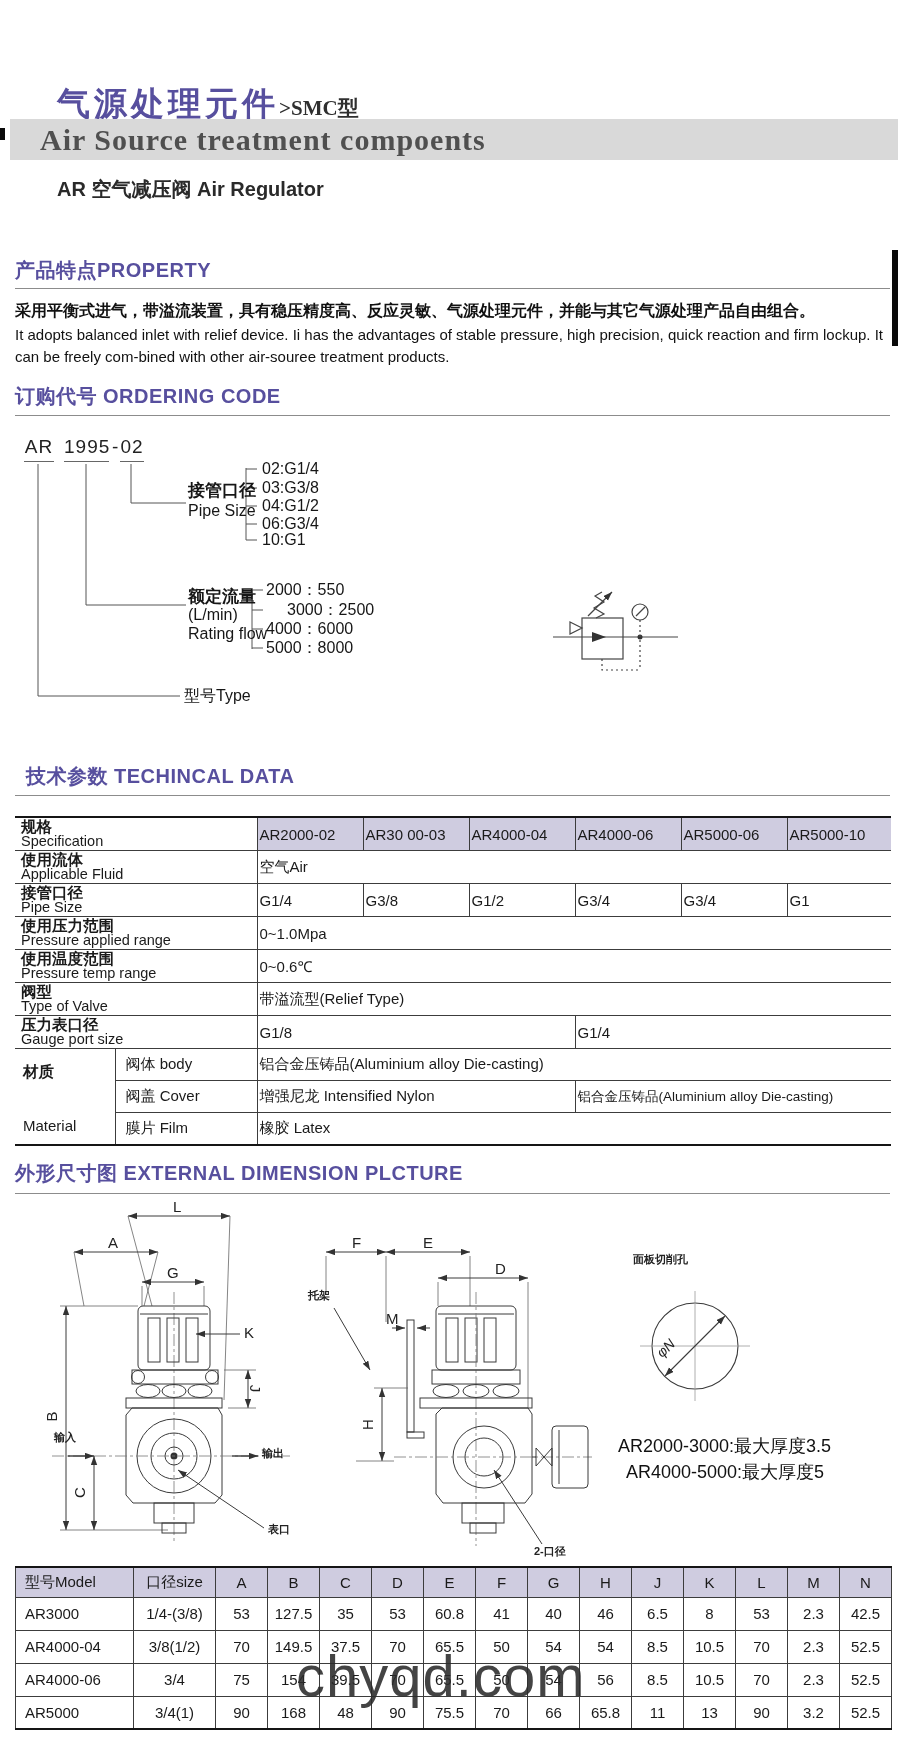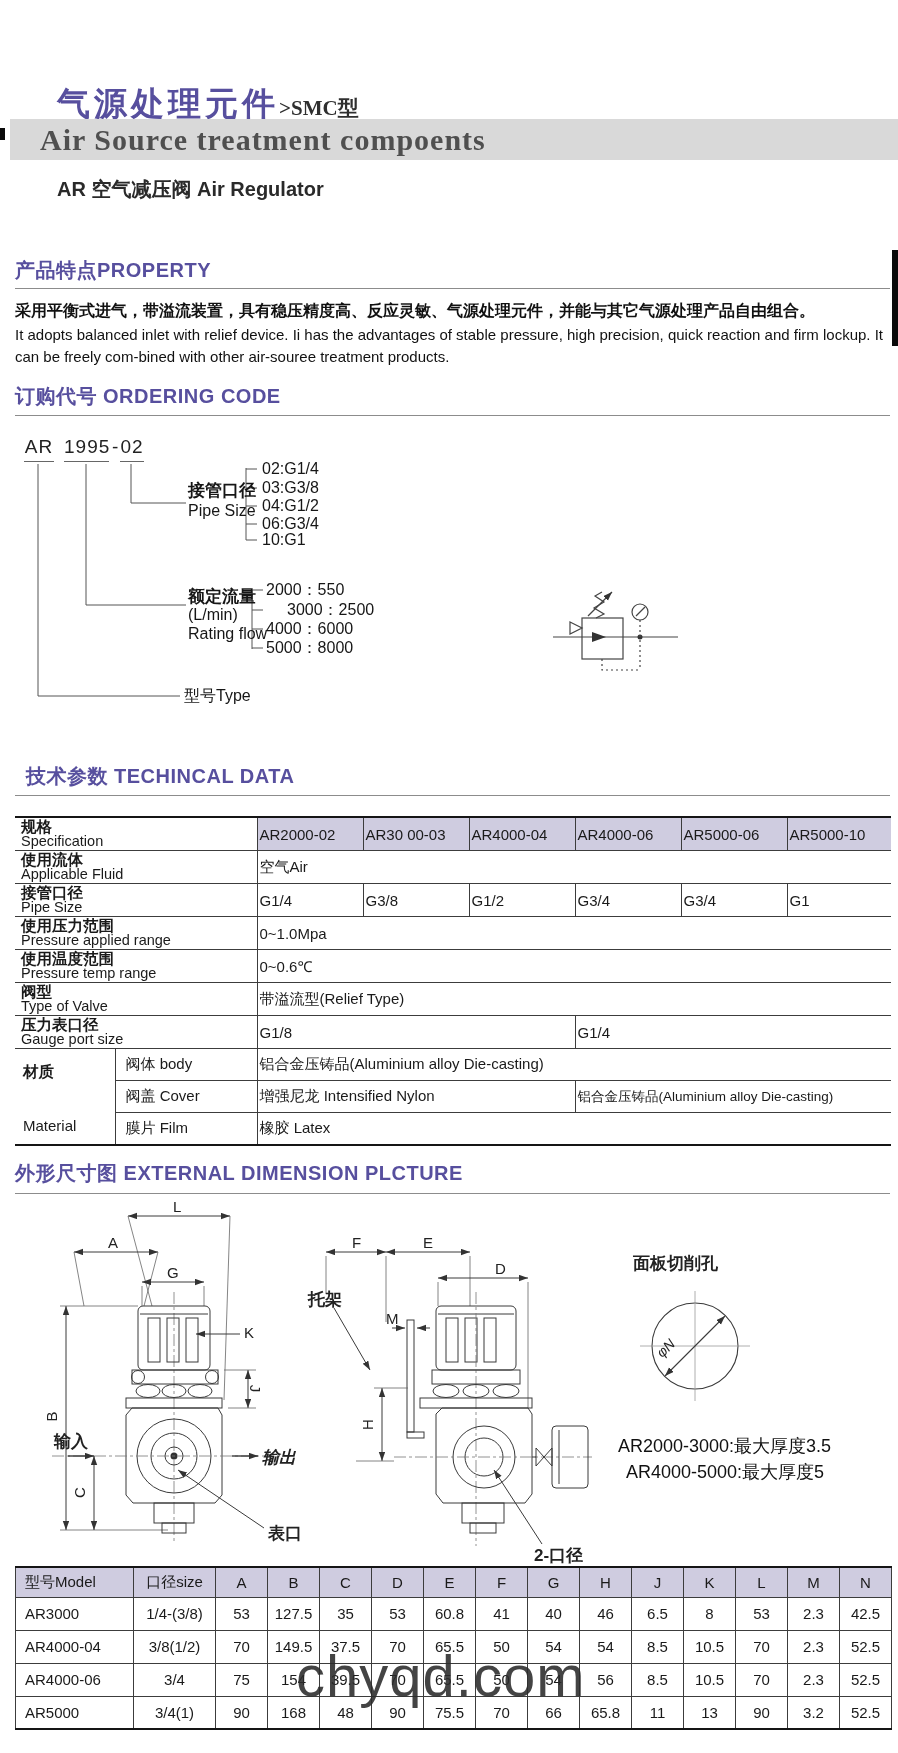--- a/index.html
+++ b/index.html
@@ -45,21 +45,21 @@
   .tech td.mat{text-align:left;padding-left:8px;}
   .tech td.mat .cn{font-size:15.5px;font-weight:600;margin-top:4px;}
   .tech td.mat .en{font-size:15px;margin-top:34px;}
   .tech td.tight{font-size:13.5px;}
   .dim{width:876px;border-top:2px solid #151515;border-bottom:2px solid #151515;}
   .dim td{border:1px solid var(--line);font-size:15px;text-align:center;vertical-align:middle;height:33px;padding:1px 2px;overflow:hidden;}
   .dim tr.hdr td{background:var(--th-bg);height:30px;}
   .dim td:first-child{text-align:left;padding-left:9px;}
   
   .draw-lbl{font-size:15px;color:#222;font-family:"Liberation Sans",sans-serif;white-space:nowrap;}
-  .draw-lbl.cn{font-size:17px;font-weight:600;}
+  .draw-lbl.cn{font-size:11px;font-weight:600;}
   .rotccw{transform:rotate(-90deg);display:inline-block;}
   .rotcw{transform:rotate(90deg);display:inline-block;}
   .rot45{transform:rotate(-45deg);display:inline-block;font-style:italic;font-size:14px;}
   .note{font-size:18px;color:#111;white-space:nowrap;}
   svg{overflow:visible;}
   .wm{font-size:58px;color:#2b2b2b;opacity:.88;letter-spacing:1px;white-space:nowrap;z-index:5;pointer-events:none;}
 </style>
 </head>
 <body>
 
@@ -304,21 +304,21 @@
       </g>
     </svg>
     <span class="abs draw-lbl" style="left:145px;top:4px;">L</span>
     <span class="abs draw-lbl" style="left:80px;top:40px;">A</span>
     <span class="abs draw-lbl" style="left:139px;top:70px;">G</span>
     <span class="abs draw-lbl" style="left:216px;top:130px;">K</span>
     <span class="abs draw-lbl rotcw" style="left:224px;top:186px;">J</span>
     <span class="abs draw-lbl rotccw" style="left:18px;top:214px;">B</span>
     <span class="abs draw-lbl rotccw" style="left:46px;top:290px;">C</span>
     <span class="abs draw-lbl cn" style="left:26px;top:236px;">输入</span>
-    <span class="abs draw-lbl cn" style="left:234px;top:252px;font-style:italic;">输出</span>
+    <span class="abs draw-lbl cn" style="left:234px;top:252px;">输出</span>
     <span class="abs draw-lbl cn" style="left:240px;top:328px;">表口</span>
   </div>
 
   <div class="abs" style="left:296px;top:1176px;width:302px;height:380px;">
     <svg width="302" height="380">
       <g stroke="#3a3a3a" stroke-width="1" fill="none">
         <line x1="30" y1="58" x2="90" y2="58" marker-start="url(#as)" marker-end="url(#ae)"></line>
         <line x1="90" y1="58" x2="174" y2="58" marker-start="url(#as)" marker-end="url(#ae)"></line>
         <line x1="30" y1="62" x2="30" y2="100" stroke="#666" stroke-width=".8"></line>
         <line x1="90" y1="62" x2="90" y2="128" stroke="#666" stroke-width=".8"></line>

